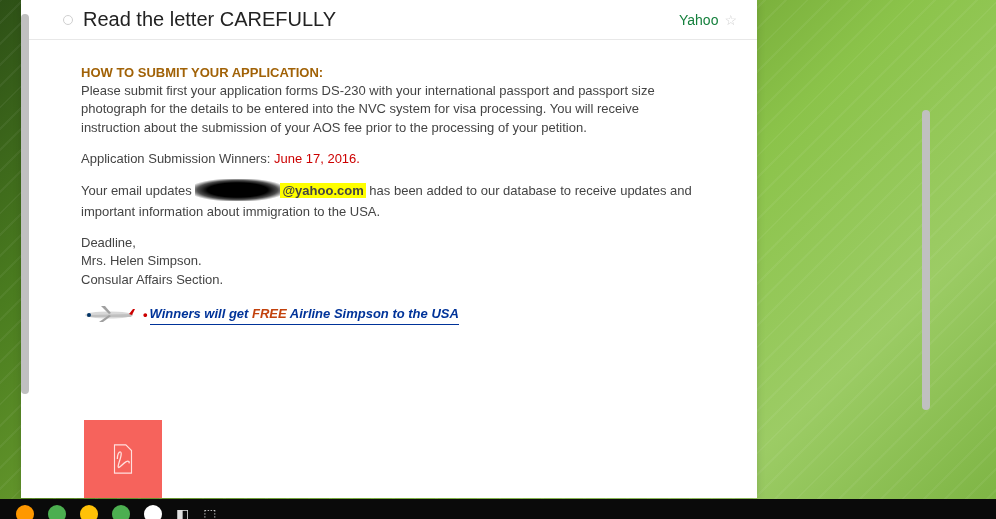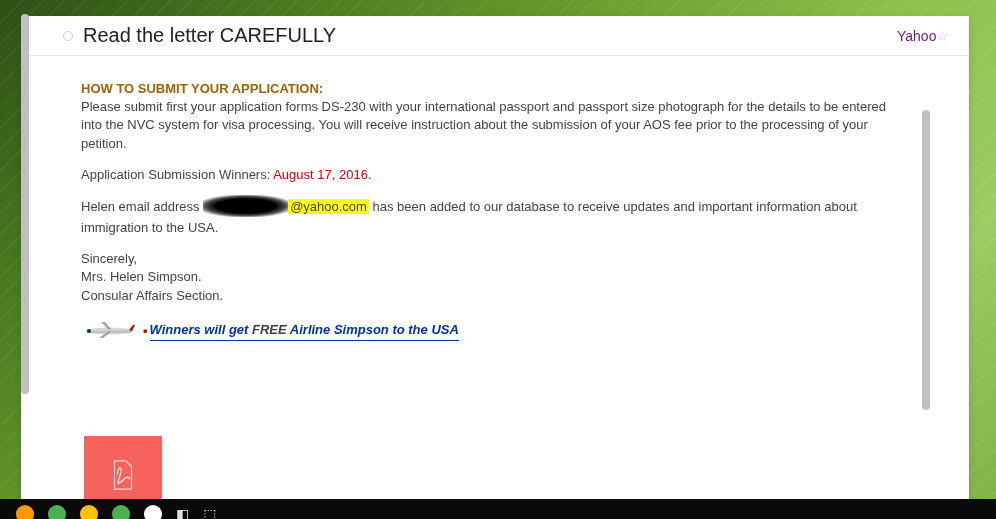--- a/index.html
+++ b/index.html
@@ -18,22 +18,22 @@
         135deg,
         rgba(255,255,255,0.05) 0px,
         rgba(255,255,255,0.05) 2px,
         transparent 2px,
         transparent 15px
       );
     }
     .email-window {
       position: absolute;
       left: 21px;
-      top: 16px;
-      width: 948px;
+      top: 0;
+      width: 736px;
       height: 498px;
       background: #fff;
       box-shadow: 0 2px 8px rgba(0,0,0,0.15);
       overflow: hidden;
     }
     .scrollbar-left {
       position: absolute;
       left: 21px;
       top: 14px;
       width: 8px;
@@ -65,21 +65,22 @@
       margin-right: 10px;
     }
     .subject {
       font-size: 20px;
       font-weight: 400;
       color: #222;
       flex: 1;
     }
     .sender-label {
       font-size: 14px;
-      color: #701a75;
+      color: #15803d;
+      margin-right: 6px;
     }
     .star-icon {
       font-size: 14px;
       color: #d0d0d0;
     }
     .email-body {
       padding: 24px 60px 12px 60px;
       font-size: 13px;
       line-height: 1.4;
       color: #444;
@@ -88,20 +89,21 @@
       font-weight: bold;
       color: #a16207;
     }
     .deadline-date {
       color: #cc0000;
     }
     .para { margin-bottom: 13px; }
     .highlight-yellow {
       background: #ffff00;
       padding: 0 2px;
+      font-weight: bold;
     }
     .redacted {
       display: inline-block;
       width: 85px;
       height: 22px;
       background: radial-gradient(ellipse 50px 12px at center, #000 60%, rgba(0,0,0,0.7) 80%, transparent 100%);
       vertical-align: middle;
       position: relative;
       top: -2px;
     }
@@ -117,21 +119,21 @@
     .winners-text {
       font-style: italic;
       font-weight: bold;
       font-size: 13px;
       color: #003399;
       border-bottom: 1px solid #003399;
       padding-bottom: 1px;
       margin-left: 2px;
     }
     .winners-text .free {
-      color: #404040;
+      color: #c2410c;
     }
     .red-dot {
       color: #cc0000;
       font-weight: bold;
       margin-left: 4px;
     }
     .pdf-attachment {
       position: absolute;
       left: 63px;
       bottom: 0;
@@ -185,29 +187,29 @@
     <div class="star-icon">☆</div>
   </div>
 
   <div class="email-body">
     <div class="para">
       <span class="section-heading">HOW TO SUBMIT YOUR APPLICATION:</span><br>
       <span>Please submit first your application forms DS-230 with your international passport and passport size photograph for the details to be entered into the NVC system for visa processing. You will receive instruction about the submission of your AOS fee prior to the processing of your petition.</span>
     </div>
 
     <div class="para">
-      <span>Application Submission Winners: </span><span class="deadline-date">August 17, 2016.</span><br>
-    </div>
-
-    <div class="para">
-      <span>Helen email address </span><span class="redacted"></span><span class="highlight-yellow">@yahoo.com</span><span> has been added to our database to receive updates and important information about immigration to the USA.</span>
-    </div>
-
-    <div class="para">
-      <span>Sincerely,</span><br>
+      <span>Application Submission Winners: </span><span class="deadline-date">June 17, 2016.</span><br>
+    </div>
+
+    <div class="para">
+      <span>Your email updates </span><span class="redacted"></span><span class="highlight-yellow">@yahoo.com</span><span> has been added to our database to receive updates and important information about immigration to the USA.</span>
+    </div>
+
+    <div class="para">
+      <span>Deadline,</span><br>
       <span>Mrs. Helen Simpson.</span><br>
       <span>Consular Affairs Section.</span>
     </div>
 
     <div class="winners-row">
       <span class="plane-icon">
         <svg viewBox="0 0 58 22">
           <ellipse cx="28" cy="13" rx="24" ry="3.5" fill="#d8d8d8"></ellipse>
           <path d="M6 13 L52 12 L50 15 L6 15 Z" fill="#c0c0c0"></path>
           <path d="M28 13 L18 20 L22 20 L30 14 Z" fill="#a0a0a0"></path>

